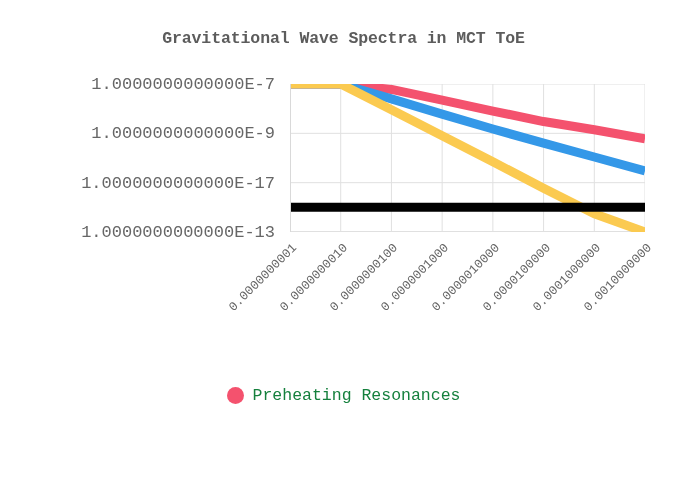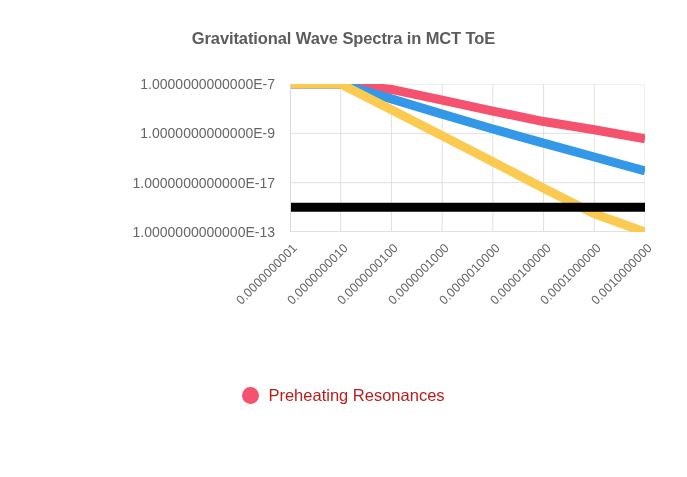--- a/index.html
+++ b/index.html
@@ -13,20 +13,21 @@
     font-family: "Liberation Sans", sans-serif;
     overflow: hidden;
     position: relative;
   }
   #chart-root {
     position: absolute;
     left: 0; top: 0;
     width: 687px;
     height: 477px;
     background: #ffffff;
+    font-family: Liberation Mono, monospace;
   }
   .chart-title {
     position: absolute;
     left: 0;
     top: 29px;
     width: 687px;
     text-align: center;
     font-size: 16.5px;
     font-weight: bold;
     color: #5c5c5c;
@@ -42,21 +43,21 @@
   }
   #plot-svg {
     display: block;
   }
   
   .ytick {
     position: absolute;
     right: 0;
     width: 225px;
     text-align: right;
-    font-size: 14px;
+    font-size: 17px;
     color: #666666;
     white-space: nowrap;
     transform: translateY(-50%);
   }
   #y-axis-labels {
     position: absolute;
     left: 50px;
     top: 0;
     width: 225px;
     height: 477px;
@@ -108,21 +109,21 @@
   }
   .legend-dot {
     width: 17px;
     height: 17px;
     border-radius: 50%;
     margin-right: 9px;
     flex: 0 0 auto;
   }
   .legend-label {
     font-size: 16.5px;
-    color: #b91c1c;
+    color: #15803d;
     white-space: nowrap;
   }
 </style>
 </head>
 <body>
 
 <div id="chart-root">
 
   <div class="chart-title">Gravitational Wave Spectra in MCT ToE</div>
 

